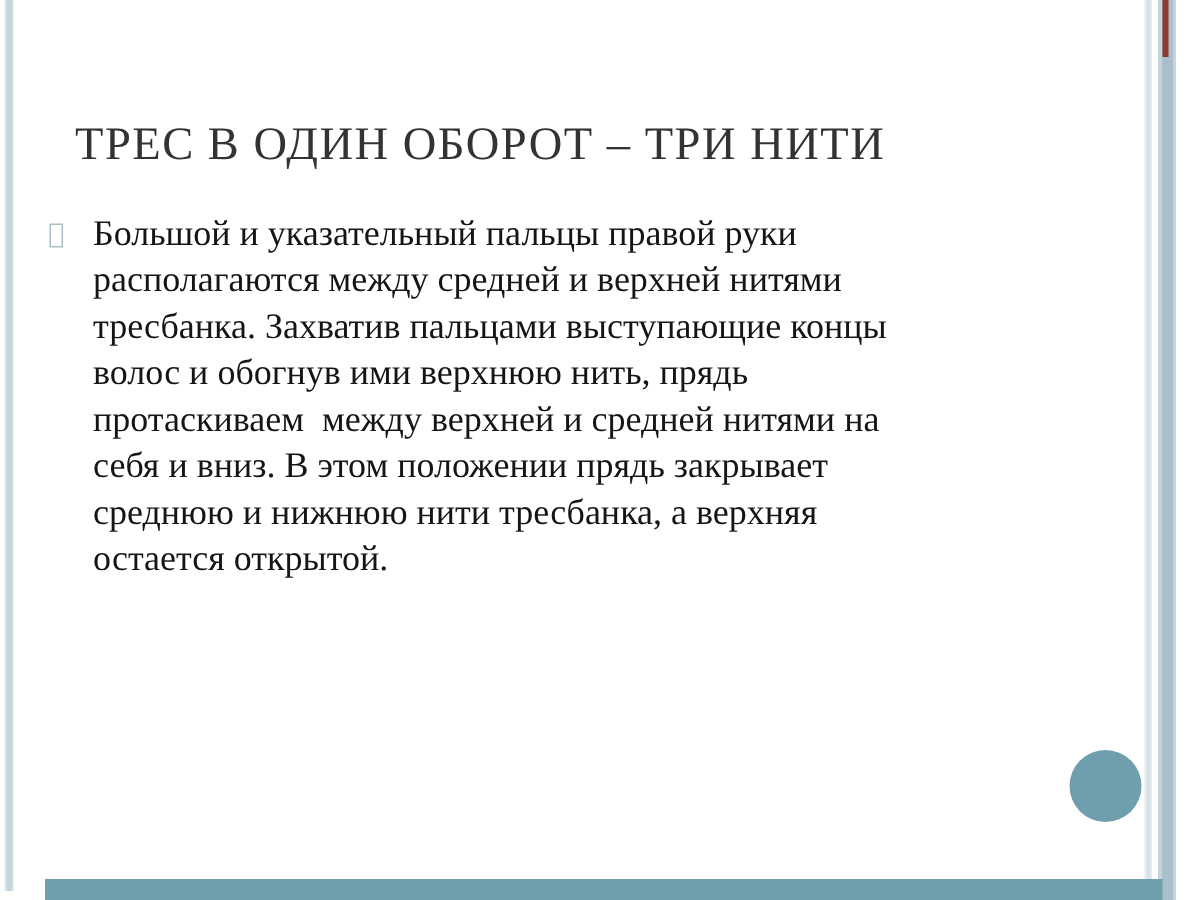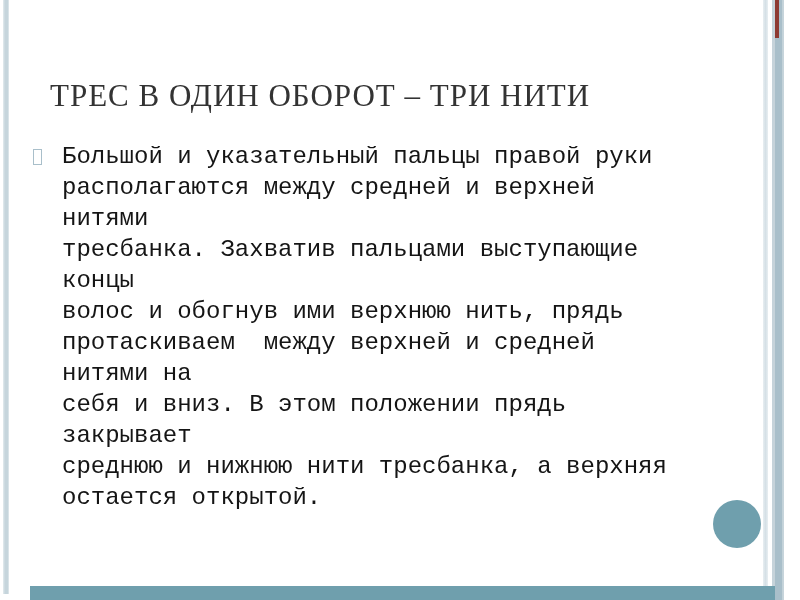--- a/index.html
+++ b/index.html
@@ -87,21 +87,20 @@
   }
 
   .body-text {
     position: absolute;
     left: 62px; top: 141px;
     width: 630px;
     font-size: 24px;
     line-height: 31px;
     color: #151515;
     white-space: pre-wrap;
-    font-family: Liberation Mono, monospace;
   }
 </style>
 </head>
 <body>
 
 <div class="slide">
 
   <div class="left-stripe"></div>
   <div class="right-thin-stripe"></div>
   <div class="right-column"></div>

